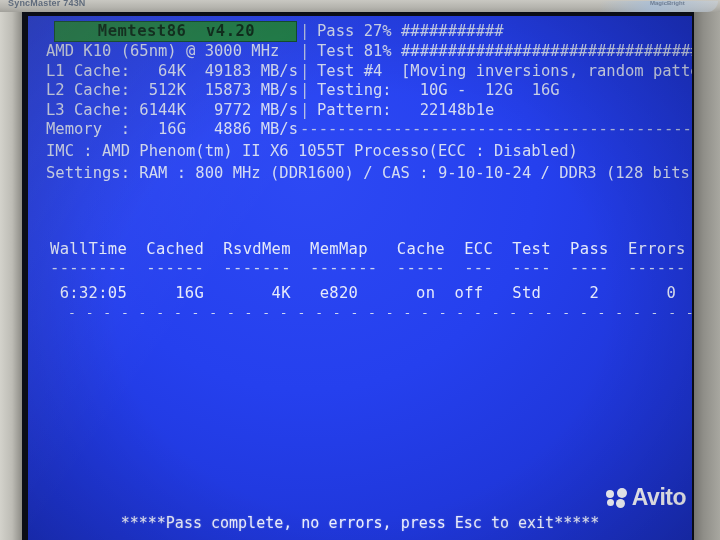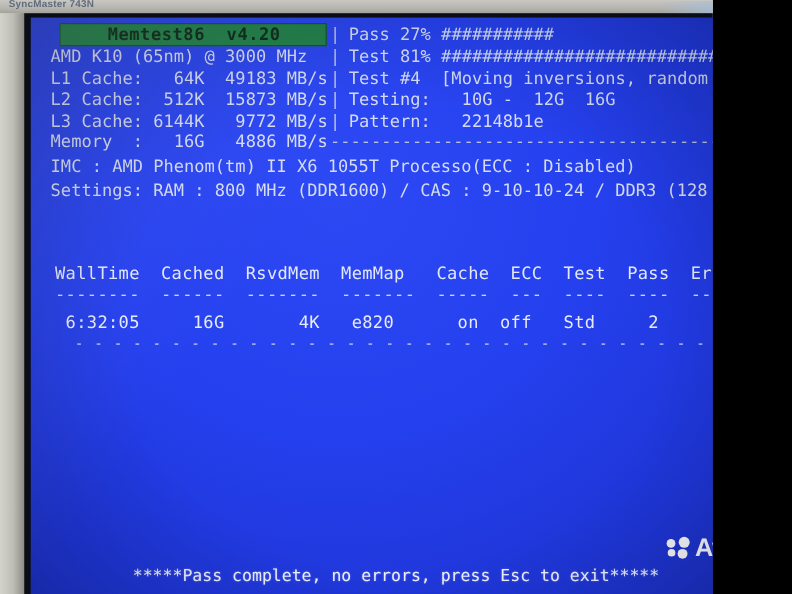--- a/index.html
+++ b/index.html
@@ -2,21 +2,21 @@
 <html><head>
 <meta charset="utf-8">
 <style>
   html, body {
     margin: 0;
     padding: 0;
     background: #000;
   }
   #photo {
     position: relative;
-    width: 648px;
+    width: 720px;
     height: 540px;
     overflow: hidden;
     font-family: "DejaVu Sans Mono", "Liberation Mono", monospace;
     background: #fdba74;
   }
 
   
   #monitor-top-strip {
     position: absolute;
     left: 0; top: 0;

